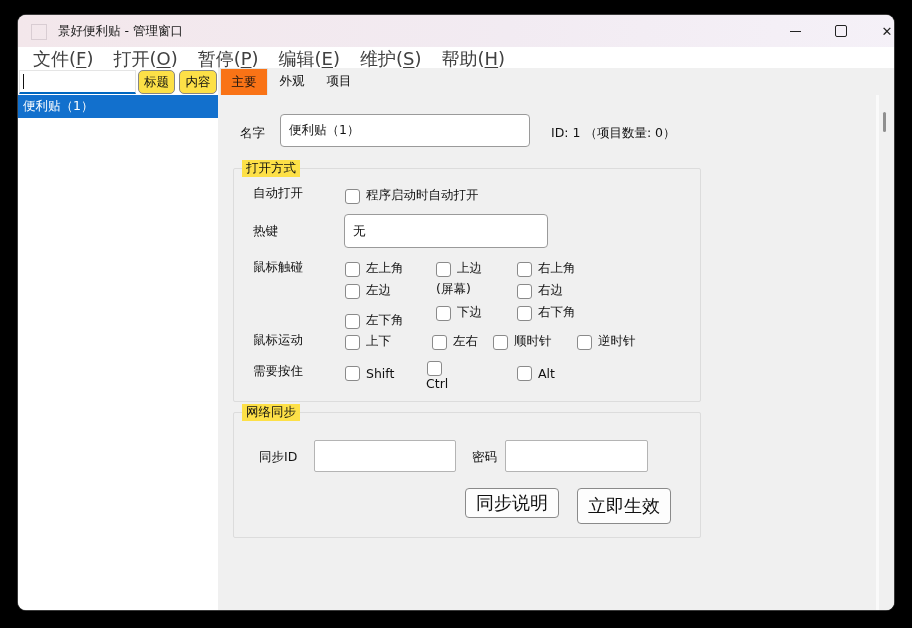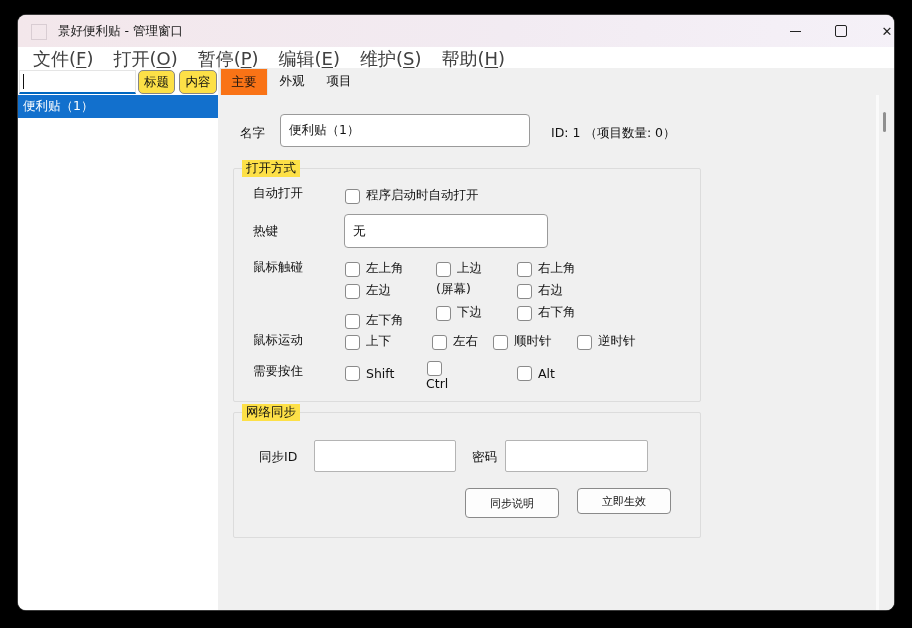--- a/index.html
+++ b/index.html
@@ -91,21 +91,21 @@
     font-size:12.5px;color:#111;white-space:nowrap;
   }
   .cb-item{display:flex;align-items:flex-end;height:20px;}
   .cb-box{
     width:13px;height:13px;border:1px solid #8a8a8a;border-radius:3px;background:#fff;
     margin-right:6px;flex:none;
   }
   .cb-label{font-size:12.5px;color:#111;white-space:nowrap;}
   .push-btn{
     background:#fdfdfd;border:1px solid #8a8a8a;border-radius:4px;box-sizing:border-box;
-    font-size:11px;color:#111;display:flex;align-items:center;justify-content:center;
+    font-size:18px;color:#111;display:flex;align-items:center;justify-content:center;
   }
 </style>
 </head>
 <body>
 
 <div class="abs window">
 
   <div class="abs titlebar">
     <div class="abs app-icon"></div>
     <div class="abs title-text">景好便利贴 - 管理窗口</div>
@@ -235,15 +235,15 @@
   </div>
 
   <div class="abs group group2">
     <span class="legend">网络同步</span>
   </div>
   <div class="abs lbl" style="left:241px;top:434px;">同步ID</div>
   <div class="abs textbox textbox-light" style="left:296px;top:425px;width:142px;height:32px;"></div>
   <div class="abs lbl" style="left:454px;top:434px;">密码</div>
   <div class="abs textbox textbox-light" style="left:487px;top:425px;width:143px;height:32px;"></div>
   <div class="abs push-btn" style="left:447px;top:473px;width:94px;height:30px;">同步说明</div>
-  <div class="abs push-btn" style="left:559px;top:473px;width:94px;height:26px;">立即生效</div>
+  <div class="abs push-btn" style="left:559px;top:473px;width:94px;height:36px;">立即生效</div>
 
 </div>
 
 </body></html>

